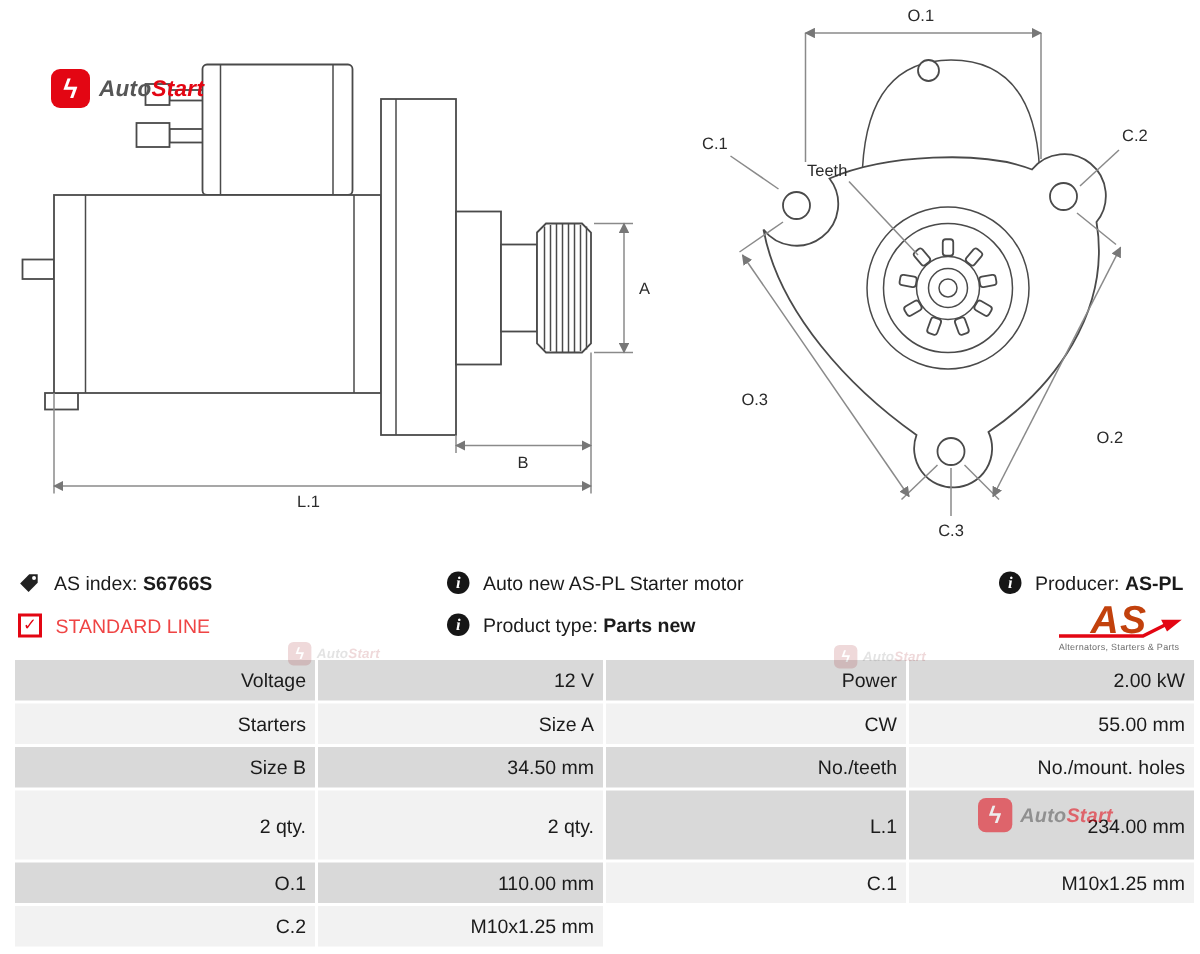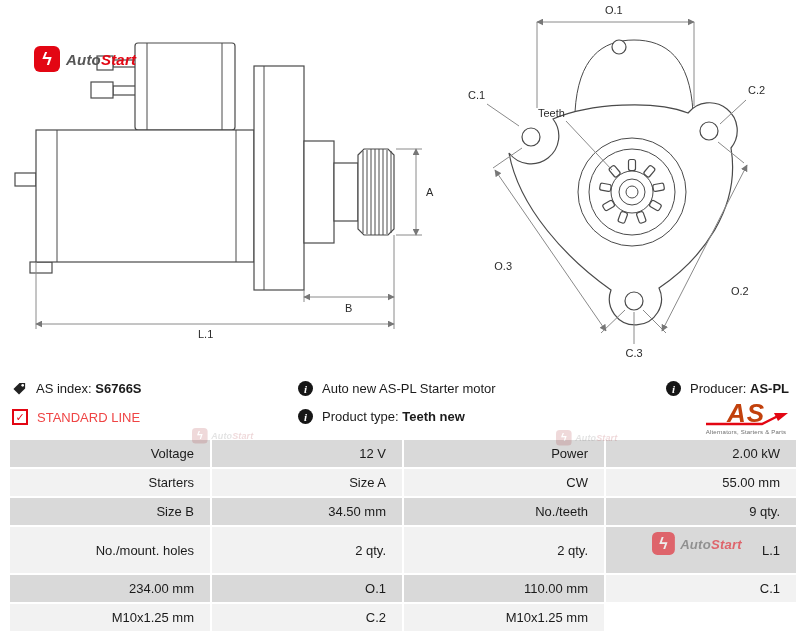--- a/index.html
+++ b/index.html
@@ -58,21 +58,21 @@
   
   #spec-table {
     position:absolute; left:10px; top:440px; width:780px;
     display:grid;
     grid-template-columns:200px 190px 200px 190px;
     grid-template-rows:27px 27px 27px 46px 27px 27px;
     gap:2px; background:#ffffff;
   }
   .cell {
     display:flex; align-items:center; justify-content:flex-end;
-    padding-right:16px; font-size:13px; color:#1b1b1b;
+    padding-right:6px; font-size:13px; color:#1b1b1b;
   }
   .cell.wrap span { display:block; max-width:150px; text-align:right; line-height:1.35; }
   .r-a { background:#d9d9d9; }
   .r-b { background:#f2f2f2; }
 </style>
 </head>
 <body>
 
 <svg id="drawings" width="800" height="372" viewBox="0 0 800 372">
   <defs>
@@ -209,21 +209,21 @@
   <span><span>Producer:</span>&nbsp;<span class="bold">AS-PL</span></span>
 </div>
 
 <div class="info-item" style="left:12px; top:409px;">
   <span class="check-ico">✓</span>
   <span class="redline">STANDARD LINE</span>
 </div>
 
 <div class="info-item" style="left:298px; top:409px;">
   <span class="info-ico">i</span>
-  <span><span>Product type:</span>&nbsp;<span class="bold">Teeth new</span></span>
+  <span><span>Product type:</span>&nbsp;<span class="bold">Parts new</span></span>
 </div>
 
 <div id="aspl-logo">
   <div class="mark">
     <span class="as-txt">AS</span>
     <svg class="swoosh" width="84" height="14" viewBox="0 0 84 14">
       <path d="M2,11 L58,11 L76,2" stroke="#e30613" stroke-width="2.4" fill="none"></path>
       <path d="M70,0 L84,0 L74,8 Z" fill="#e30613"></path>
     </svg>
   </div>
@@ -238,21 +238,20 @@
   <div class="cell r-a">2.00 kW</div>
 
   <div class="cell r-b">Starters</div>
   <div class="cell r-b">Size A</div>
   <div class="cell r-b">CW</div>
   <div class="cell r-b">55.00 mm</div>
 
   <div class="cell r-a">Size B</div>
   <div class="cell r-a">34.50 mm</div>
   <div class="cell r-a">No./teeth</div>
-  <div class="cell r-a">9 qty.</div>
 
   <div class="cell r-b">No./mount. holes</div>
   <div class="cell r-b">2 qty.</div>
   <div class="cell r-b">2 qty.</div>
 
   <div class="cell r-a">L.1</div>
   <div class="cell r-a">234.00 mm</div>
   <div class="cell r-a">O.1</div>
   <div class="cell r-a">110.00 mm</div>
 

